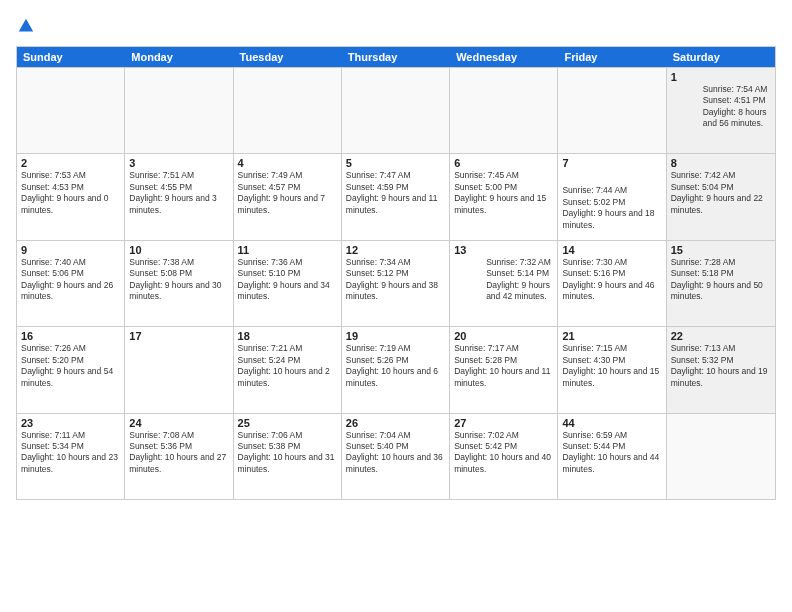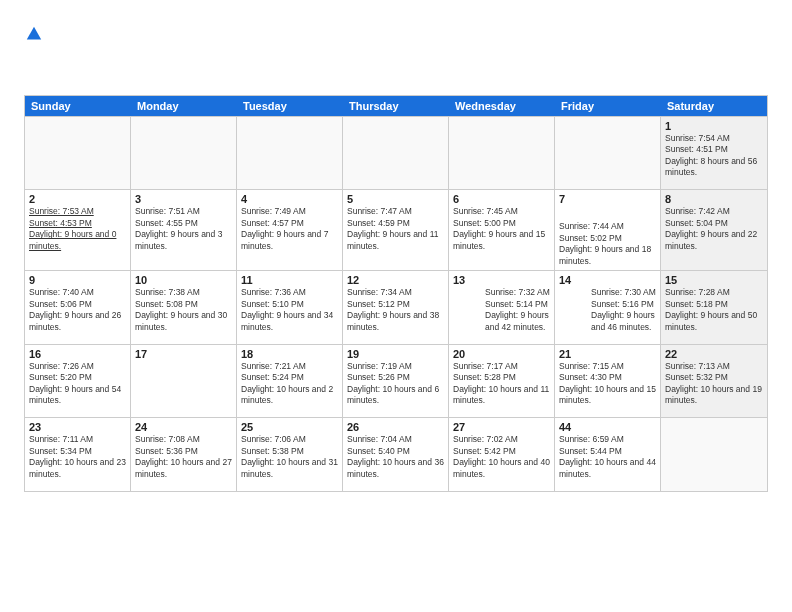--- a/index.html
+++ b/index.html
@@ -6,24 +6,23 @@
     body {
       font-family: Arial, sans-serif;
       background: #fff;
       width: 792px;
       height: 612px;
       overflow: hidden;
     }
     .page {
       width: 792px;
       height: 516px;
-      padding: 24px;
+      padding: 16px;
       display: flex;
       flex-direction: column;
-      gap: 41px;
     }
     .header {
       display: flex;
       justify-content: space-between;
       align-items: flex-start;
       margin-bottom: 10px;
     }
     .logo {
       display: flex;
       align-items: center;
@@ -130,29 +129,29 @@
     <div class="cal-body" id="cal-body">
         <div class="cal-row">
           <div class="cal-cell empty"></div>
           <div class="cal-cell empty"></div>
           <div class="cal-cell empty"></div>
           <div class="cal-cell empty"></div>
           <div class="cal-cell empty"></div>
           <div class="cal-cell empty"></div>
           <div class="cal-cell shaded">
             <span class="day-num">1</span>
-            <div class="day-info" style="white-space: pre-line;">Sunrise: 7:54 AM
+            <div class="day-info" style="white-space: pre-line; margin-left: 32px;">Sunrise: 7:54 AM
 Sunset: 4:51 PM
 Daylight: 8 hours and 56 minutes.</div>
           </div>
         </div>
         <div class="cal-row">
           <div class="cal-cell">
             <span class="day-num">2</span>
-            <div class="day-info" style="white-space: pre-line; text-decoration: underline;">Sunrise: 7:53 AM
+            <div class="day-info" style="white-space: pre-line;">Sunrise: 7:53 AM
 Sunset: 4:53 PM
 Daylight: 9 hours and 0 minutes.</div>
           </div>
           <div class="cal-cell">
             <span class="day-num">3</span>
             <div class="day-info" style="white-space: pre-line;">Sunrise: 7:51 AM
 Sunset: 4:55 PM
 Daylight: 9 hours and 3 minutes.</div>
           </div>
           <div class="cal-cell">
@@ -212,21 +211,21 @@
 Daylight: 9 hours and 38 minutes.</div>
           </div>
           <div class="cal-cell">
             <span class="day-num">13</span>
             <div class="day-info" style="white-space: pre-line; margin-left: 32px;">Sunrise: 7:32 AM
 Sunset: 5:14 PM
 Daylight: 9 hours and 42 minutes.</div>
           </div>
           <div class="cal-cell">
             <span class="day-num">14</span>
-            <div class="day-info" style="white-space: pre-line; margin-left: 32px;">Sunrise: 7:30 AM
+            <div class="day-info" style="white-space: pre-line;">Sunrise: 7:30 AM
 Sunset: 5:16 PM
 Daylight: 9 hours and 46 minutes.</div>
           </div>
           <div class="cal-cell shaded">
             <span class="day-num">15</span>
             <div class="day-info" style="white-space: pre-line;">Sunrise: 7:28 AM
 Sunset: 5:18 PM
 Daylight: 9 hours and 50 minutes.</div>
           </div>
         </div>

